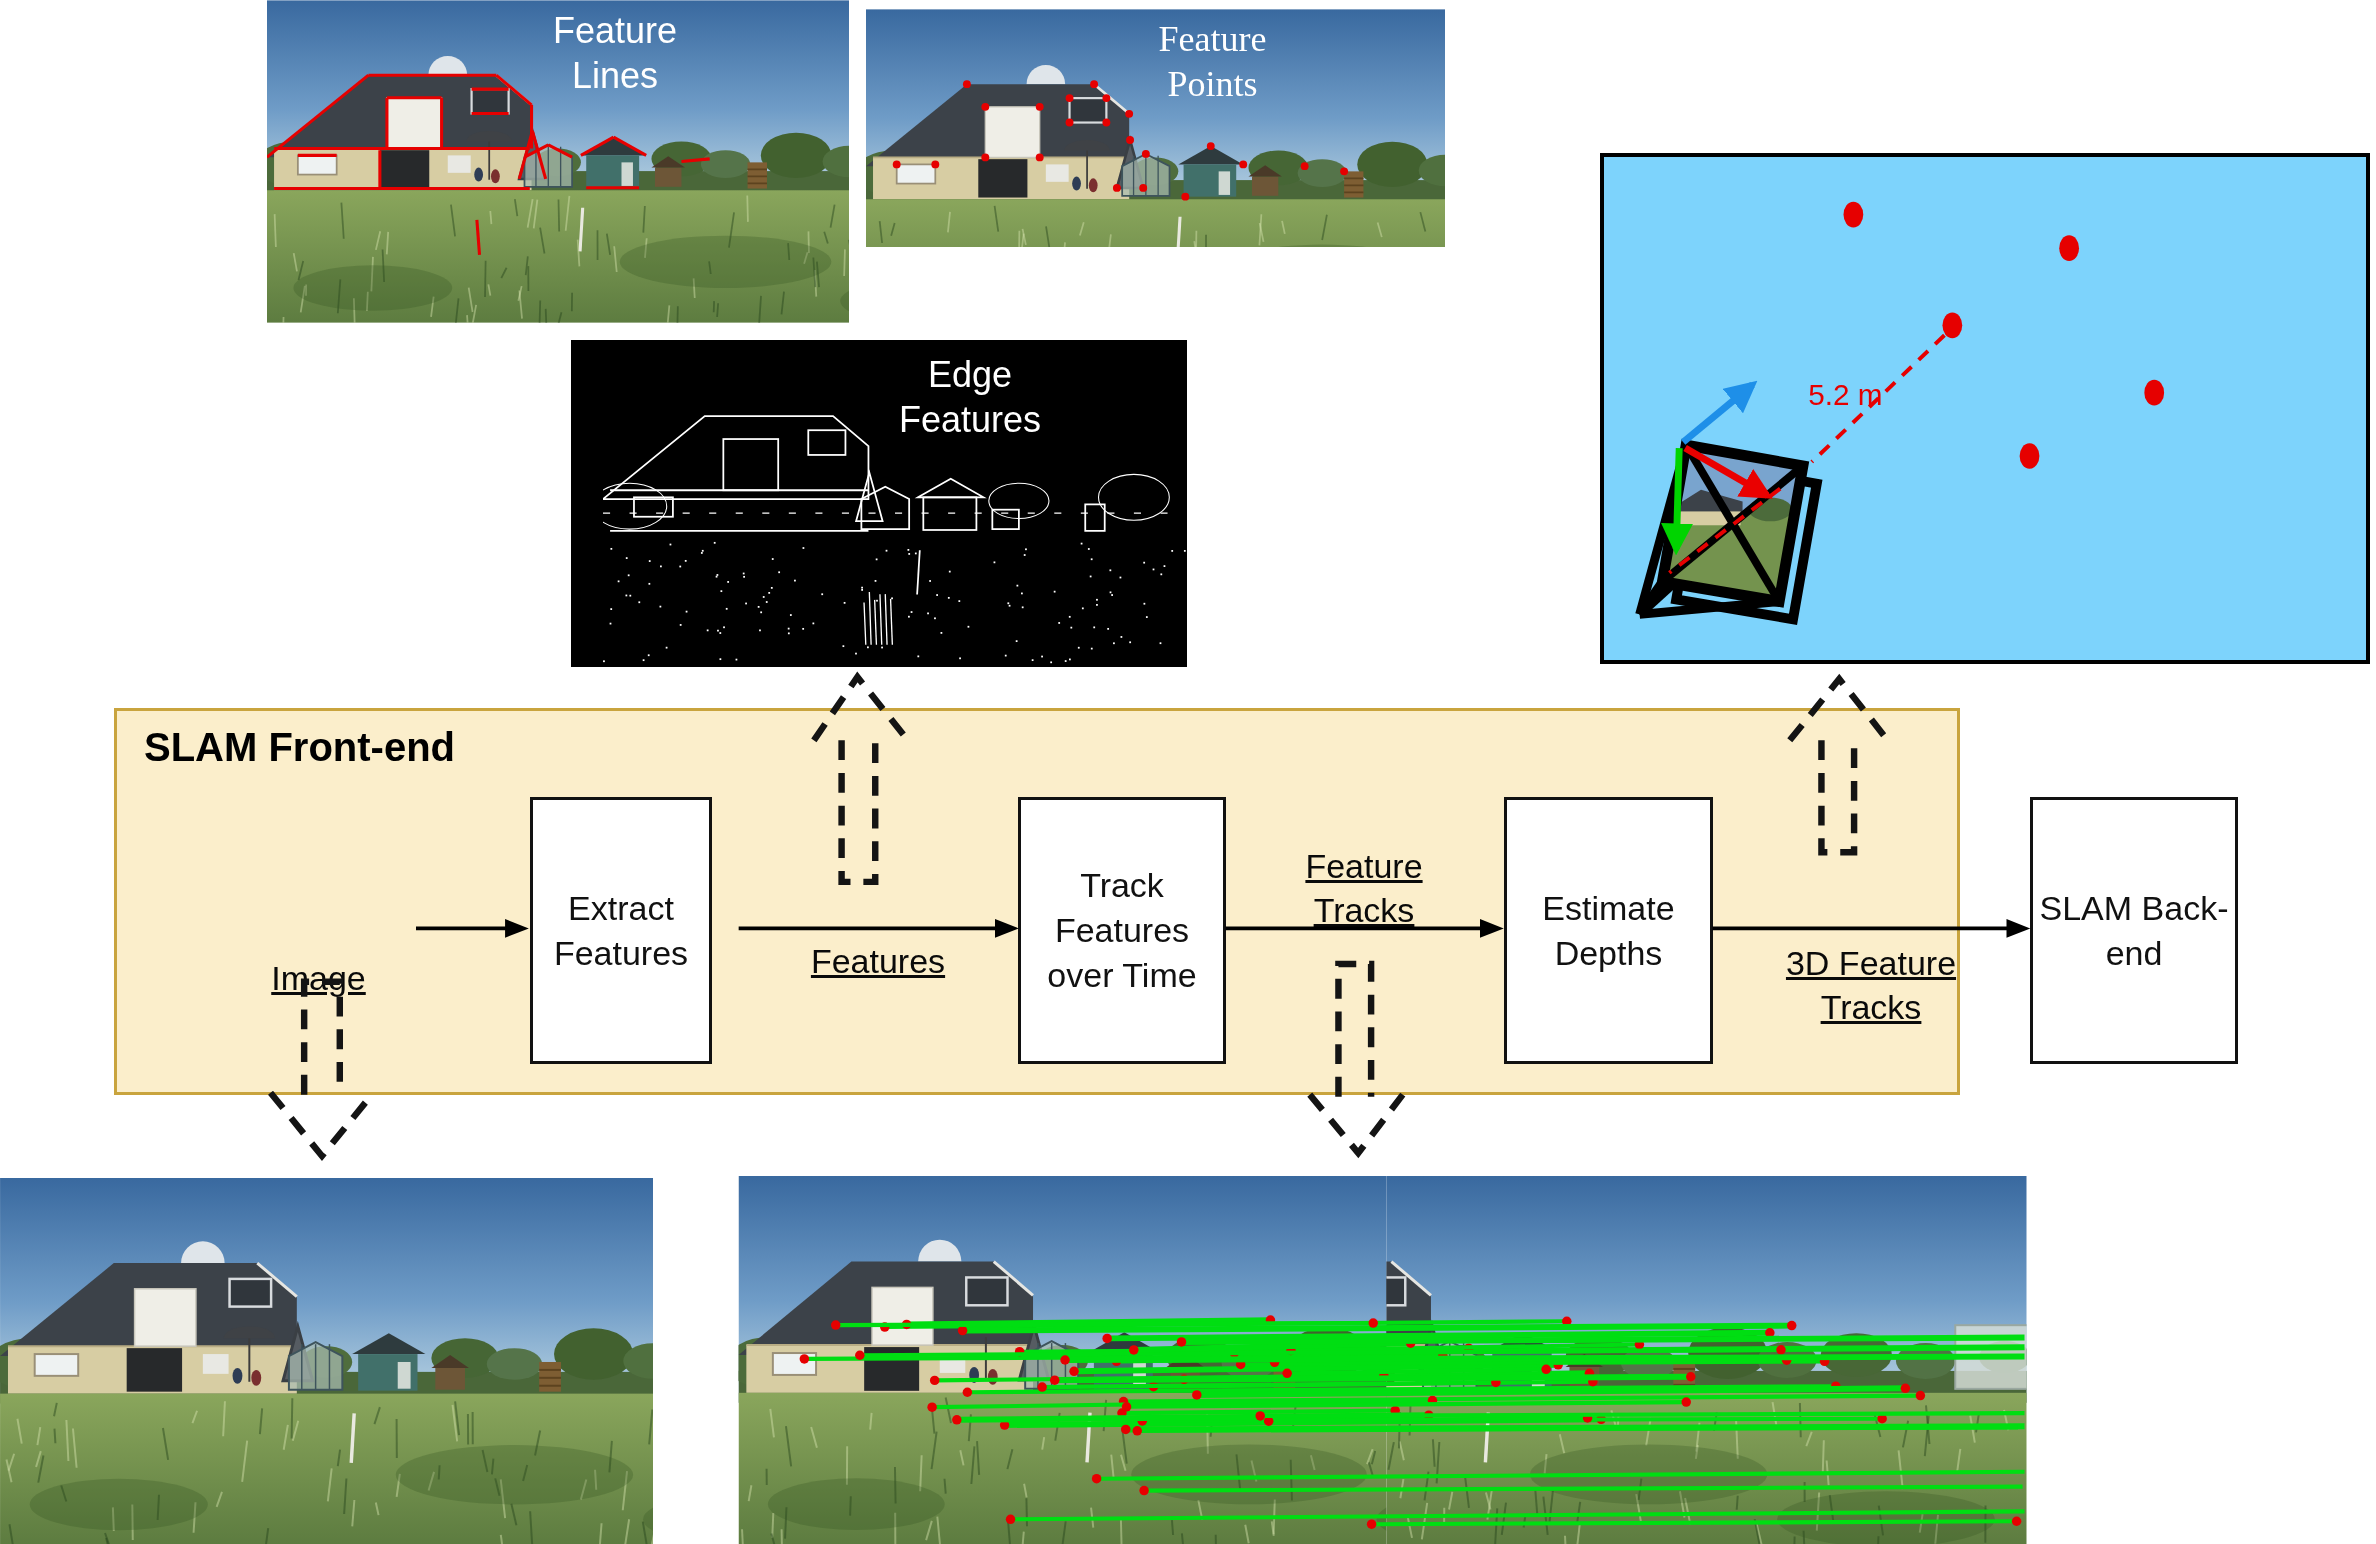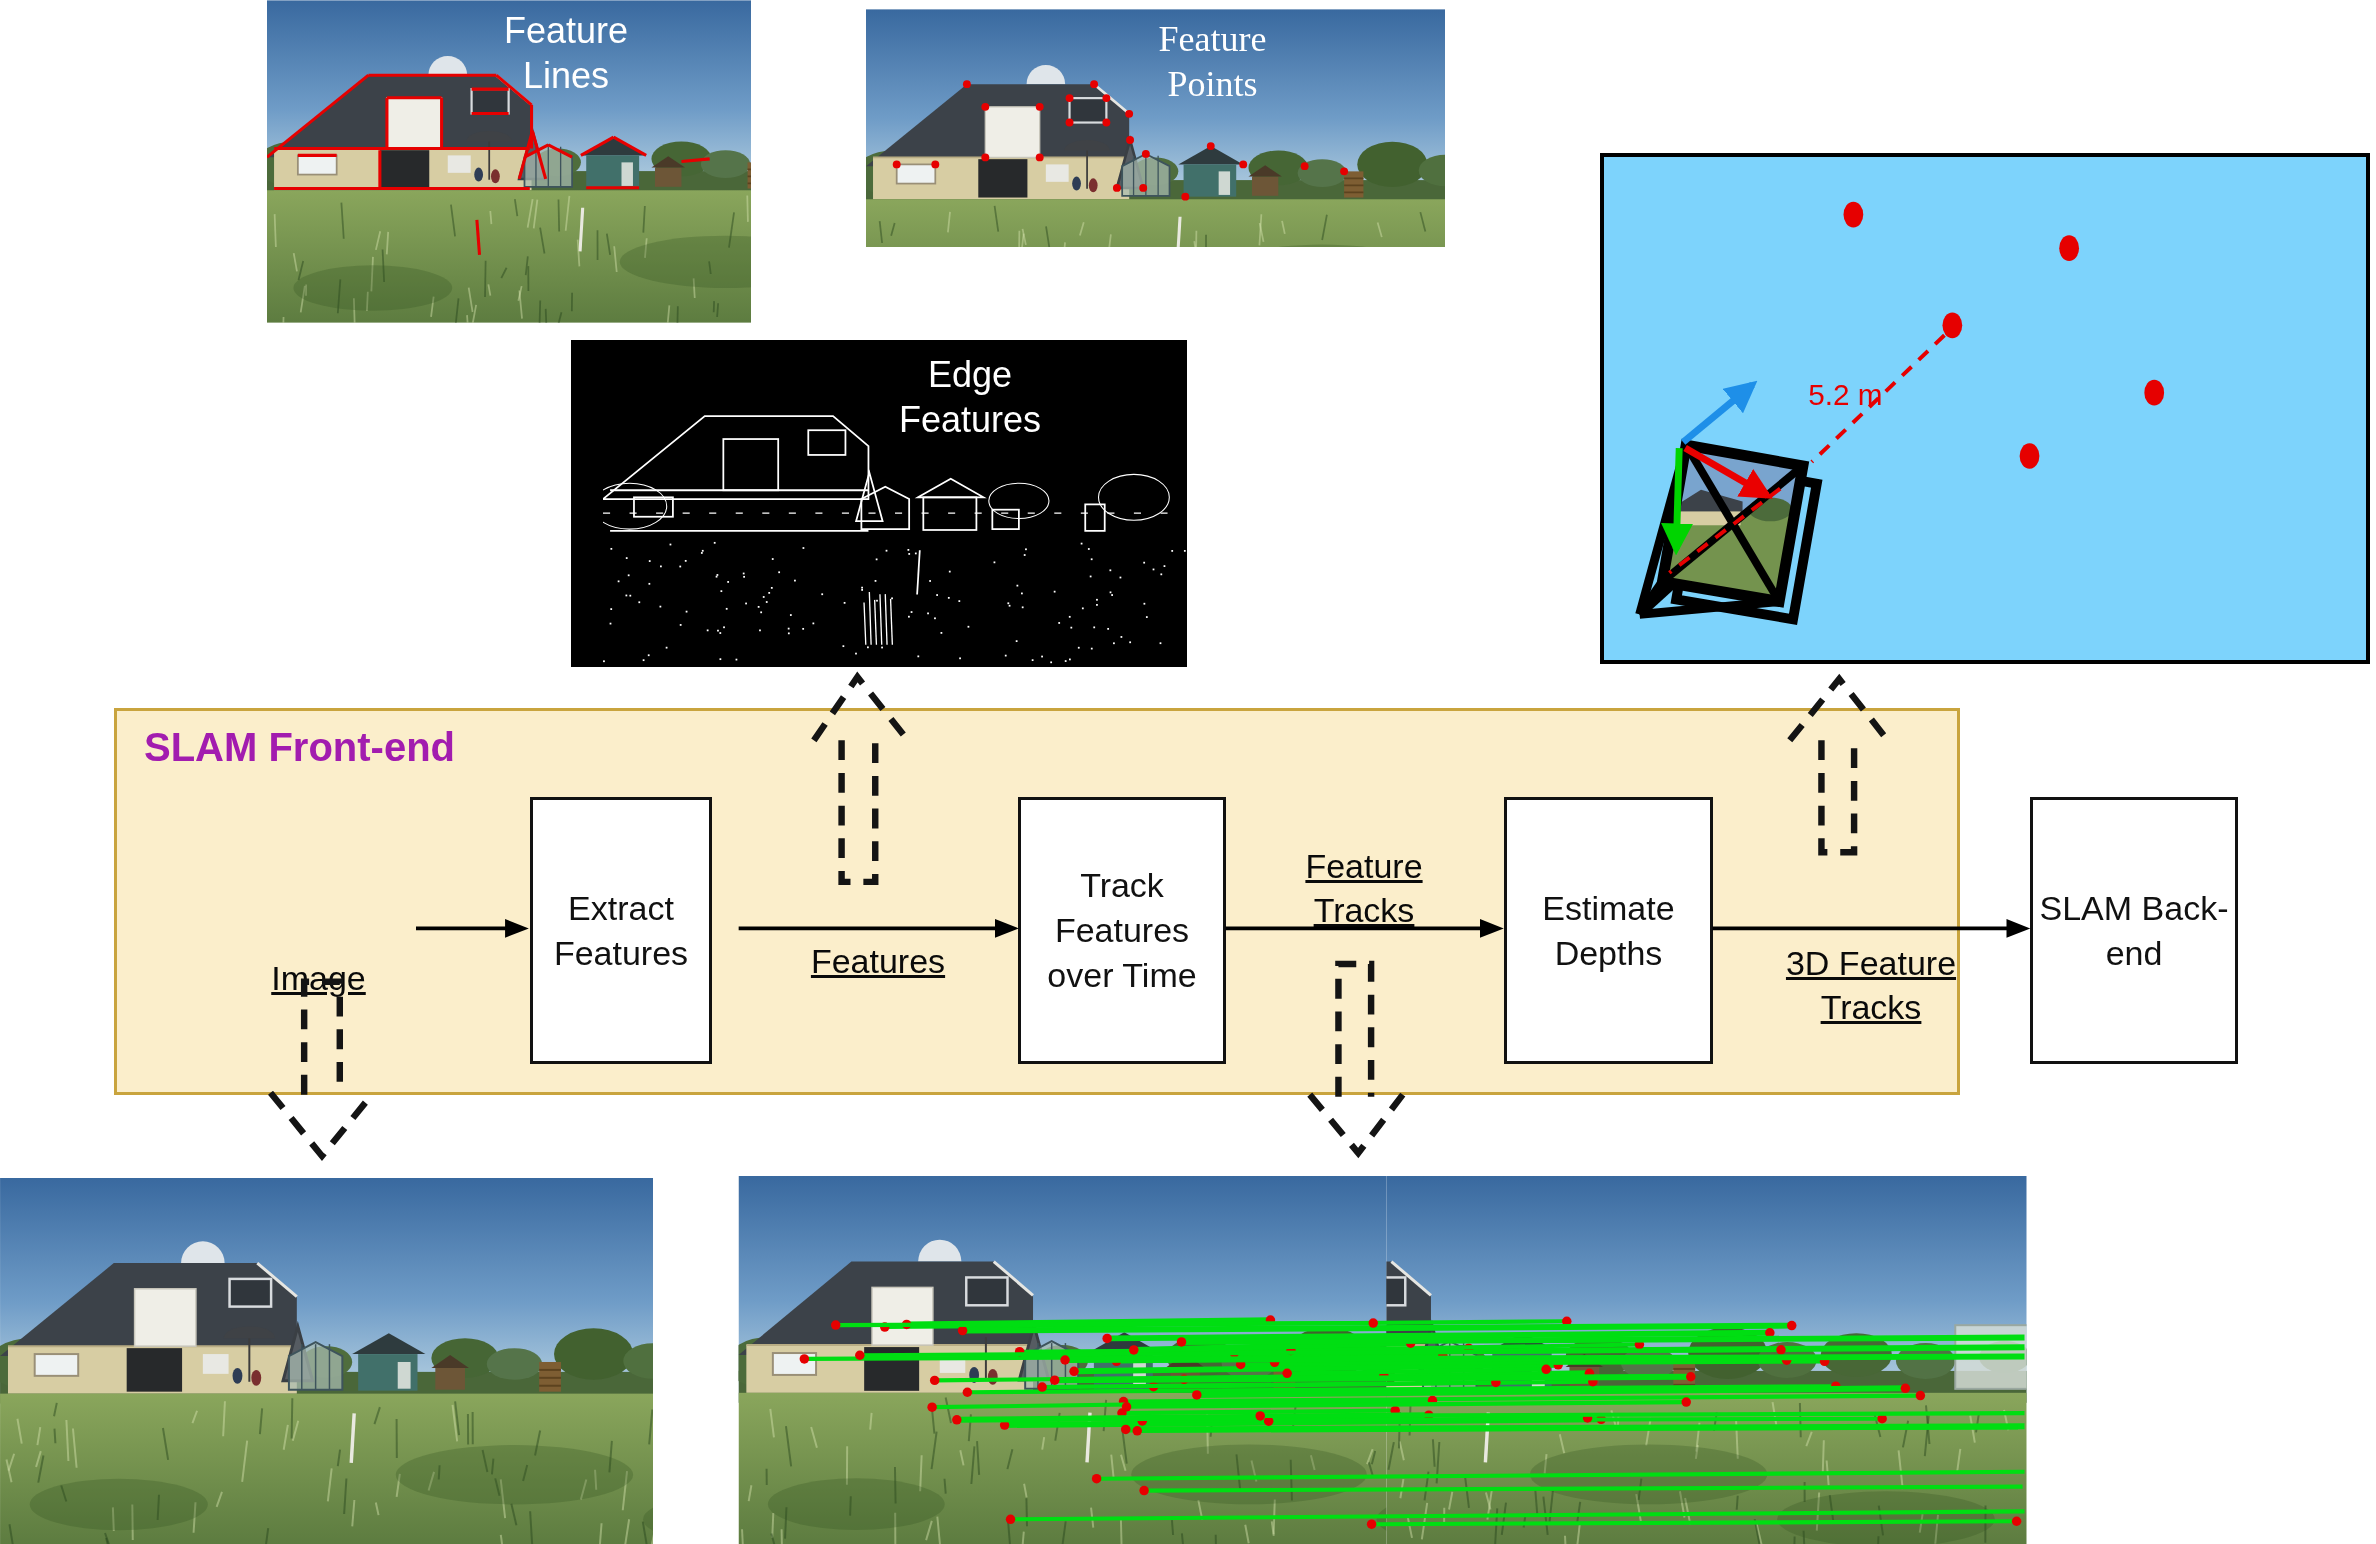--- a/index.html
+++ b/index.html
@@ -16,38 +16,38 @@
   .map-panel{
     position:absolute;left:1600px;top:153px;width:762px;height:503px;
     background:#7dd3fc;border:4px solid #000;box-sizing:content-box;
   }
   .frontend{
     position:absolute;left:114px;top:708px;width:1846px;height:387px;
     background:var(--frontend-fill,#FBEECB);
     border:3px solid var(--frontend-border,#C9A43E);box-sizing:border-box;
   }
   .frontend-title{
-    position:absolute;left:27px;top:14px;font-size:40px;font-weight:bold;color:#a21caf;
+    position:absolute;left:27px;top:14px;font-size:40px;font-weight:bold;color:#000000;
   }
   .proc-box{
     position:absolute;top:797px;height:267px;background:#ffffff;
     border:3px solid #111;box-sizing:border-box;
     display:flex;align-items:center;justify-content:center;text-align:center;
     font-size:34px;line-height:45px;padding:0 4px;
   }
   .flow-label{
     position:absolute;font-size:34px;line-height:44px;text-align:center;color:#0a0a0a;text-decoration:underline;
   }
   #overlay{position:absolute;left:0;top:0;width:2376px;height:1544px;pointer-events:none;}
   svg{display:block;}
 </style>
 </head>
 <body>
 
-<div class="photo-panel" style="left:267px;top:0;width:484px;height:323px;">
+<div class="photo-panel" style="left:267px;top:0;width:582px;height:323px;">
   <svg id="svgA" width="582" height="323" viewBox="0 0 588 326">
       <defs>
         <clipPath id="cp1">
           <rect x="0" y="0" width="588" height="326"></rect>
         </clipPath>
         <linearGradient id="sky1" x1="0" y1="0" x2="0" y2="1">
           <stop offset="0" stop-color="#39699f"></stop>
           <stop offset="0.55" stop-color="#6f9cc7"></stop>
           <stop offset="1" stop-color="#bdd6e4"></stop>
         </linearGradient>

